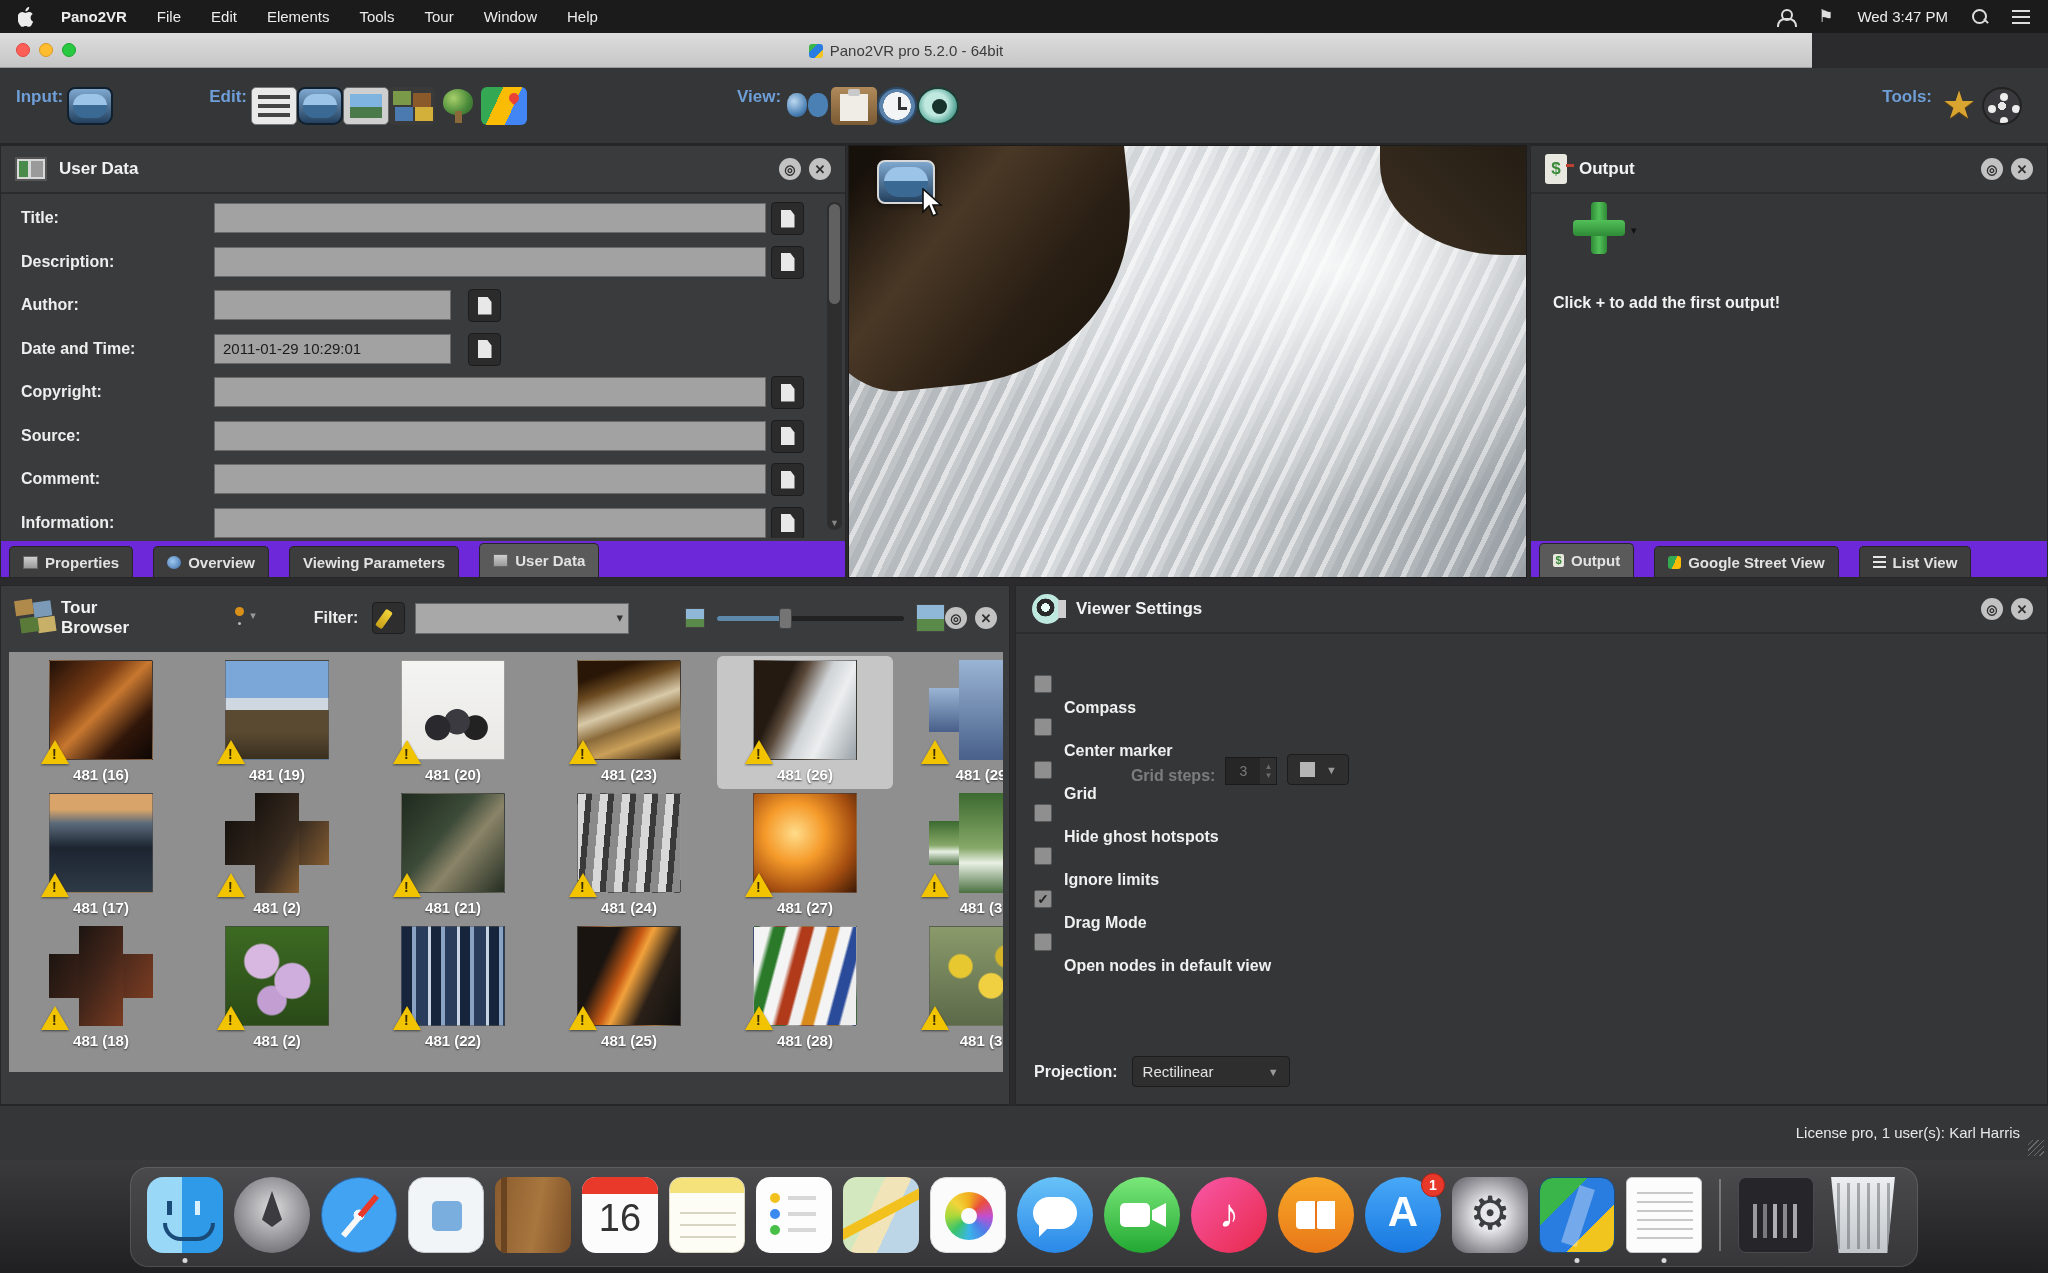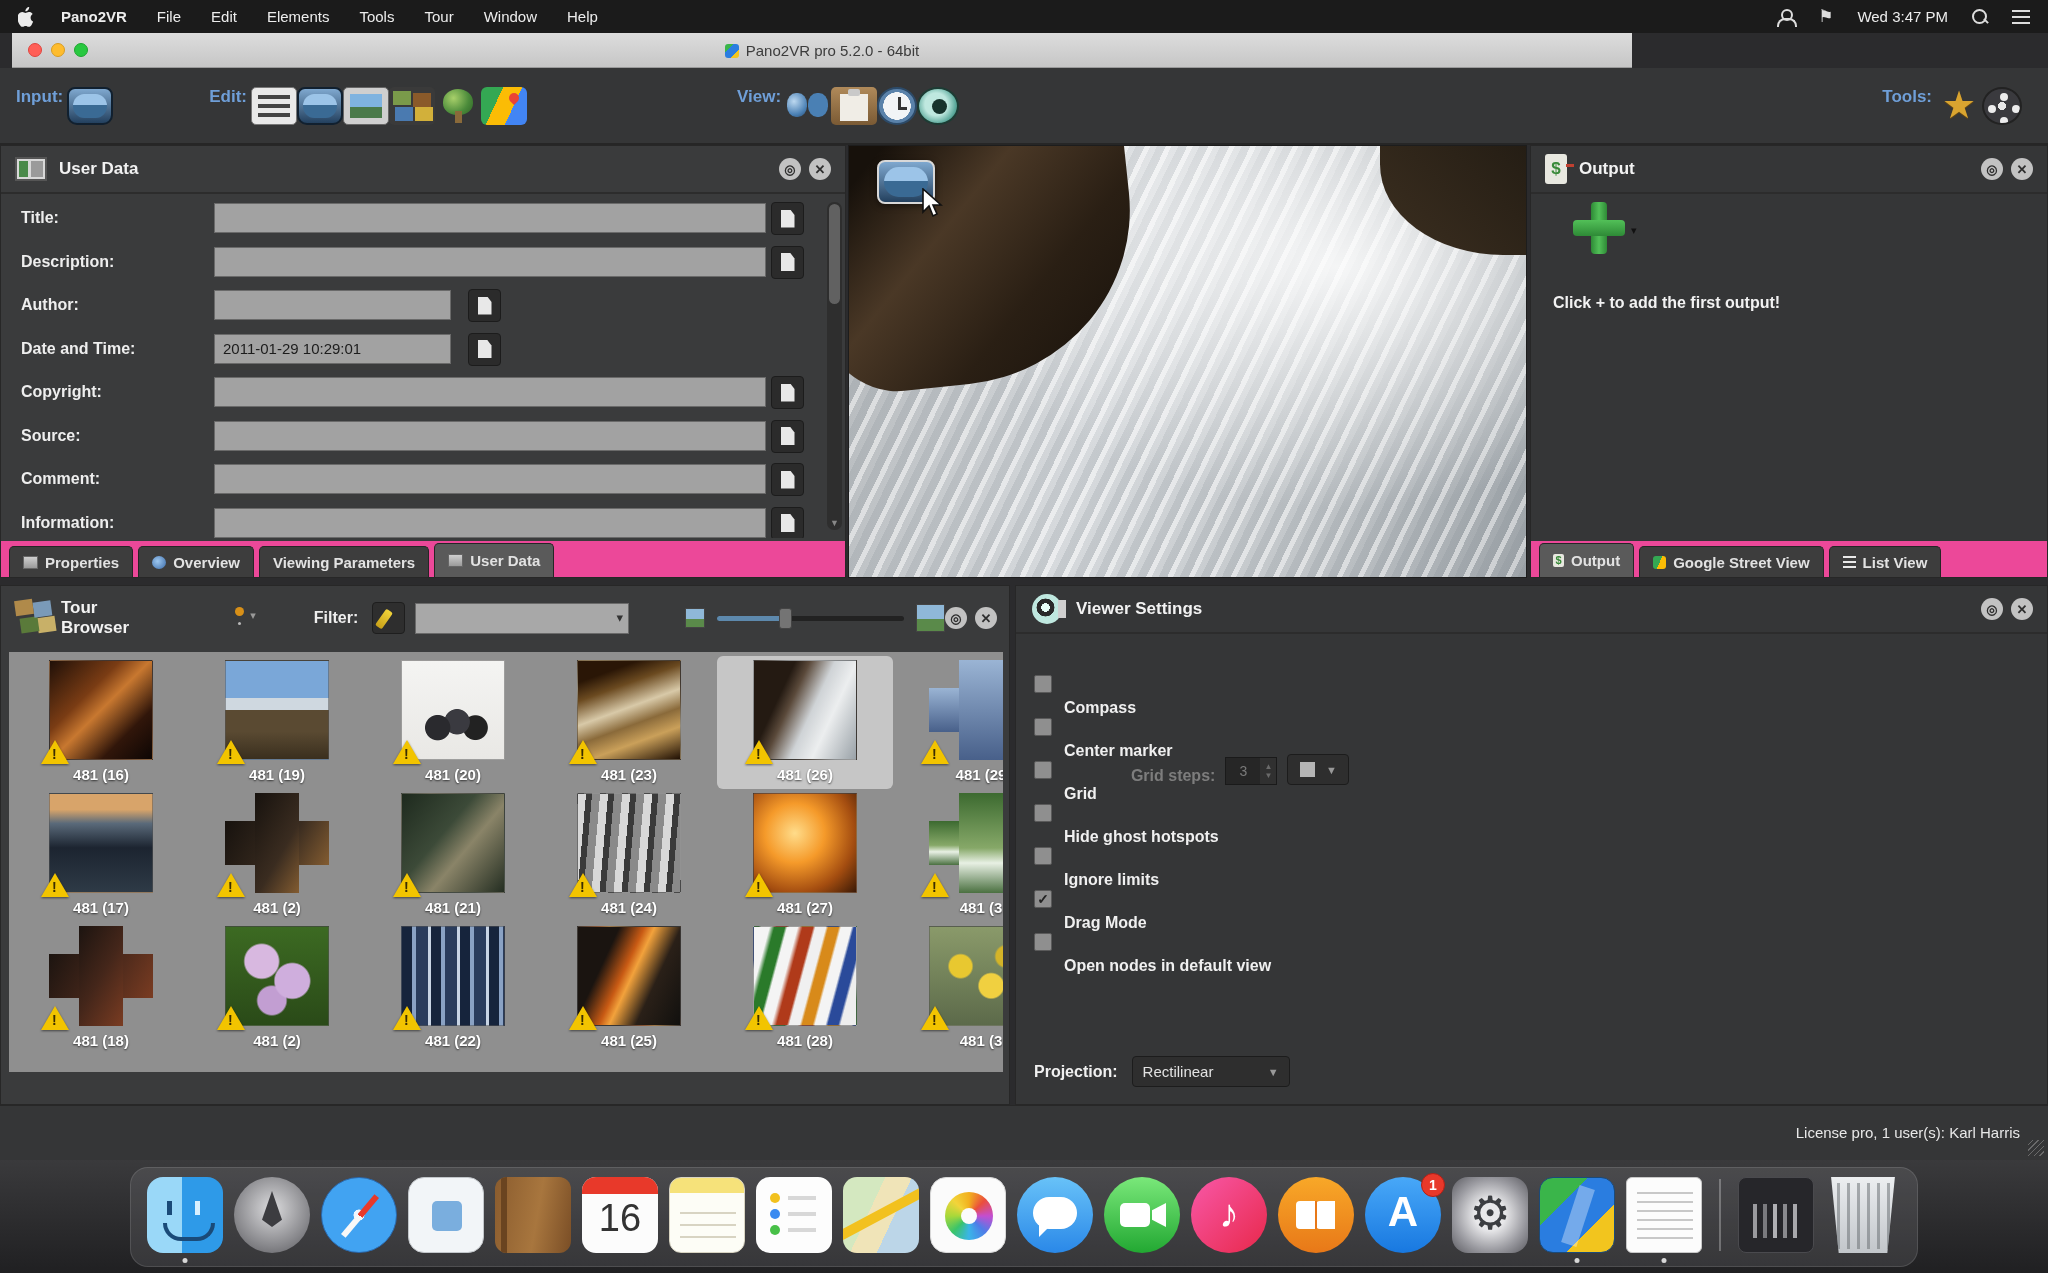--- a/index.html
+++ b/index.html
@@ -19,21 +19,21 @@
   .mb-user::after { content:""; position:absolute; left:1px; top:10px; width:16px; height:7px; border:2px solid #ddd; border-bottom:none; border-radius:8px 8px 0 0; }
   .mb-flag { color:#ddd; font-size:17px; }
   .mb-clock { font-size:15px; }
   .mb-search { width:16px; height:16px; position:relative; }
   .mb-search::before { content:""; position:absolute; left:0; top:0; width:11px; height:11px; border:2px solid #ddd; border-radius:50%; }
   .mb-search::after { content:""; position:absolute; left:11px; top:11px; width:6px; height:2px; background:#ddd; transform:rotate(45deg); }
   .mb-list { width:18px; height:14px; border-top:2px solid #ddd; border-bottom:2px solid #ddd; position:relative; }
   .mb-list::before { content:""; position:absolute; left:0; top:4px; width:18px; height:2px; background:#ddd; }
 
   
-  .titlebar { position:absolute; left:12px; top:33px; width:1620px; height:35px;
+  .titlebar { position:absolute; left:0; top:33px; width:1812px; height:35px;
     background:linear-gradient(#dddddd,#c6c6c6); border-bottom:1px solid #9a9a9a;
     display:flex; align-items:center; }
   .lights { display:flex; gap:9px; margin-left:16px; }
   .light { width:14px; height:14px; border-radius:50%; }
   .light.red { background:#ff5f57; border:1px solid #e0443e; }
   .light.yellow { background:#febc2e; border:1px solid #d89c22; }
   .light.green { background:#28c840; border:1px solid #1da62f; }
   .win-title { position:absolute; left:0; right:0; text-align:center; color:#3c3c3c; font-size:15px; }
   .win-title .cube { display:inline-block; width:14px; height:14px; vertical-align:-2px; margin-right:7px; border-radius:3px;
     background:linear-gradient(135deg,#3ab54a 0 32%,#2a7de0 32% 68%,#f2c51e 68%); }
@@ -109,21 +109,21 @@
   .field-input.long { width:552px; } .field-input.short { width:237px; }
   .copy-btn { position:absolute; top:4px; width:33px; height:33px; background:#2b2b2b; border:1px solid #1c1c1c; border-radius:4px;
     display:flex; align-items:center; justify-content:center; }
   .copy-btn::before { content:""; width:14px; height:18px; background:#e8e8e8; clip-path:polygon(0 0,70% 0,100% 30%,100% 100%,0 100%); }
   .copy-btn.long { left:770px; } .copy-btn.short { left:467px; }
   .ud-scrollbar { position:absolute; right:3px; top:56px; width:15px; height:328px; background:#2e2e2e; border-radius:7px; }
   .ud-scrollbar .thumb-bar { position:absolute; left:2px; top:2px; width:11px; height:100px; background:#616161; border-radius:6px; }
   .ud-scrollbar .arrow { position:absolute; left:3px; bottom:2px; color:#888; font-size:9px; }
 
   
-  .tabbar { position:absolute; left:0; right:0; bottom:0; height:36px; background:#ec4899; display:flex; align-items:flex-end; padding:0 8px; gap:5px; }
+  .tabbar { position:absolute; left:0; right:0; bottom:0; height:36px; background:#6d28d9; display:flex; align-items:flex-end; padding:0 8px; gap:20px; }
   .tab { height:31px; display:flex; align-items:center; gap:7px; padding:0 13px; background:#3d3d3d; border-radius:5px 5px 0 0;
     color:#e2e2e2; font-size:15px; font-weight:700; border:1px solid #262626; border-bottom:none; }
   .tab.active { background:#5a5a5a; height:34px; }
   .tab-ico { width:15px; height:13px; display:inline-block; }
   .tab-ico.grid { background:linear-gradient(#cfcfcf,#9a9a9a); border:1px solid #666; position:relative; }
   .tab-ico.overview { border-radius:50%; background:radial-gradient(circle at 40% 40%, #9ec8f0, #3a6aa8); width:14px; }
   .tab-ico.dollar { width:11px; background:#e8e8e0; color:#3a8a3a; font-size:11px; font-weight:700; text-align:center; line-height:13px; border-radius:2px; }
   .tab-ico.pegman { background:linear-gradient(115deg,#34a853 0 50%,#fbbc05 50%); border-radius:3px; width:13px; }
   .tab-ico.list { background:repeating-linear-gradient(#e8e8e8 0 2px, transparent 2px 5px); width:13px; }
 

